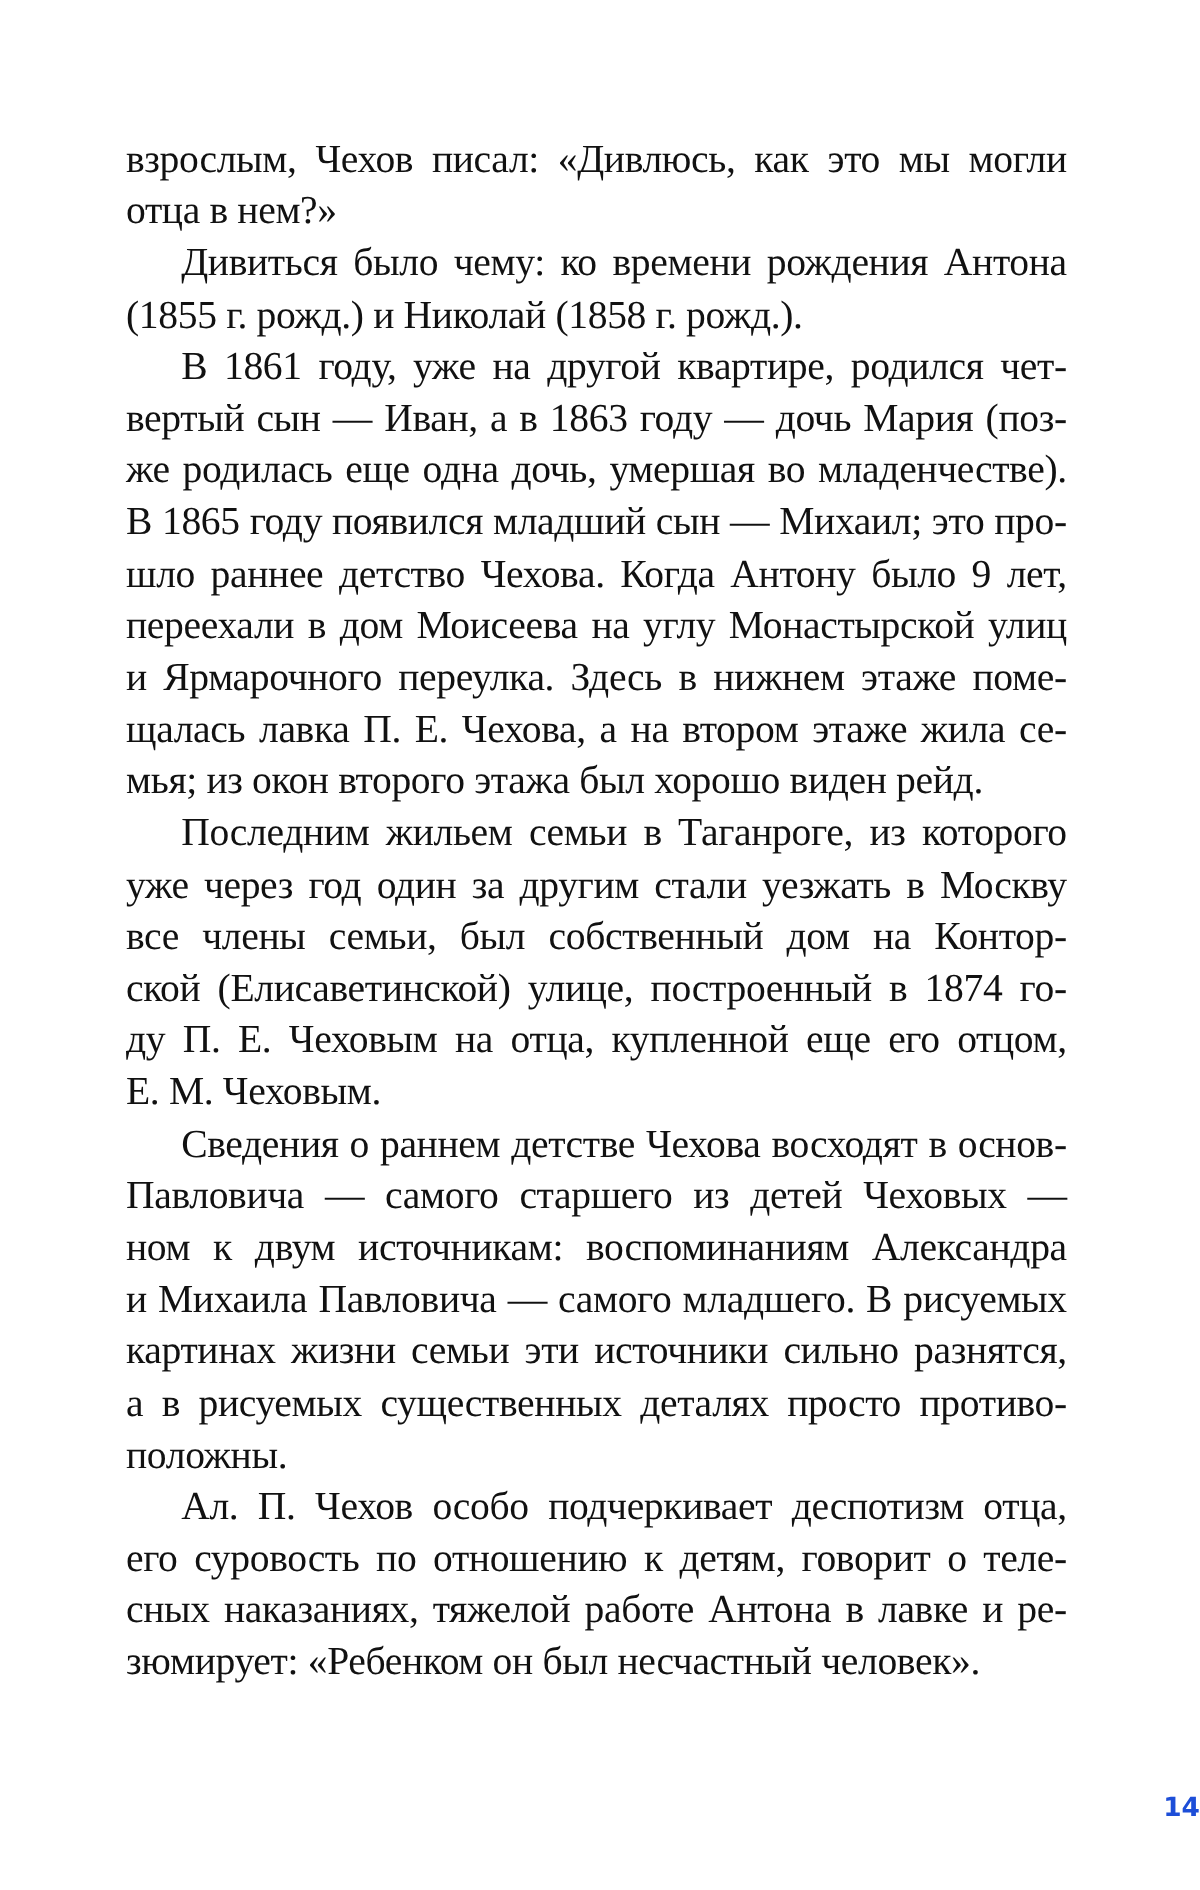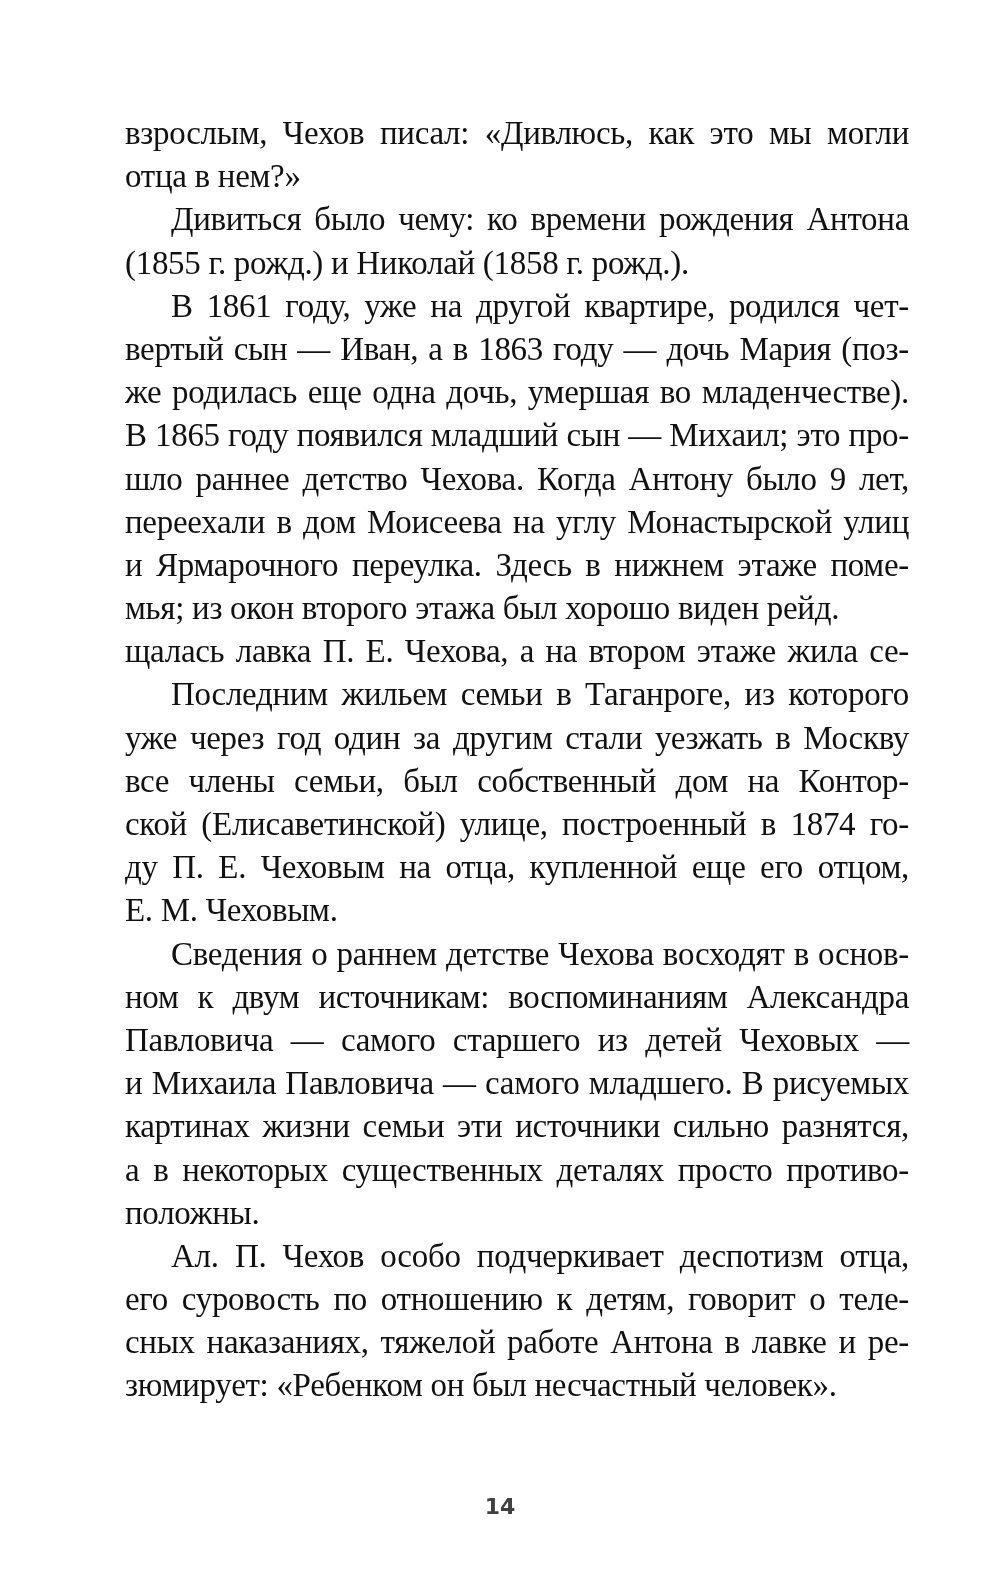--- a/index.html
+++ b/index.html
@@ -13,21 +13,20 @@
       position: relative;
       overflow: hidden;
       color: #111111;
       font-family: "Liberation Serif", "DejaVu Serif", serif;
     }
     .page {
       position: absolute;
       left: 105px;
       top: 112px;
       width: 784px;
-      margin-left: 20px;
     }
     .line {
       display: block;
       height: 43.2px;
       line-height: 43.2px;
       font-size: 33px;
       white-space: nowrap;
       text-align: justify;
       text-align-last: justify;
       letter-spacing: -0.3px;
@@ -36,25 +35,25 @@
       text-align-last: left;
     }
     .line.indent {
       padding-left: 46px;
     }
     .page-number {
       position: absolute;
       left: 0;
       width: 1000px;
       top: 1494px;
-      text-align: center;
+      text-align: right;
       font-family: "DejaVu Sans", sans-serif;
       font-weight: bold;
       font-size: 22px;
-      color: #404040;
+      color: #1d4ed8;
     }
   </style>
 </head>
 <body>
 
 <div class="page">
 
   <div>
     <span class="line">взрослым, Чехов писал: «Дивлюсь, как это мы могли</span>
     <span class="line last">отца в нем?»</span>
@@ -66,40 +65,40 @@
   </div>
 
   <div>
     <span class="line indent">В 1861 году, уже на другой квартире, родился чет-</span>
     <span class="line">вертый сын — Иван, а в 1863 году — дочь Мария (поз-</span>
     <span class="line">же родилась еще одна дочь, умершая во младенчестве).</span>
     <span class="line">В 1865 году появился младший сын — Михаил; это про-</span>
     <span class="line">шло раннее детство Чехова. Когда Антону было 9 лет,</span>
     <span class="line">переехали в дом Моисеева на углу Монастырской улиц</span>
     <span class="line">и Ярмарочного переулка. Здесь в нижнем этаже поме-</span>
+    <span class="line">щалась лавка П. Е. Чехова, а на втором этаже жила се-</span>
     <span class="line last">мья; из окон второго этажа был хорошо виден рейд.</span>
-    <span class="line">щалась лавка П. Е. Чехова, а на втором этаже жила се-</span>
   </div>
 
   <div>
     <span class="line indent">Последним жильем семьи в Таганроге, из которого</span>
     <span class="line">уже через год один за другим стали уезжать в Москву</span>
     <span class="line">все члены семьи, был собственный дом на Контор-</span>
     <span class="line">ской (Елисаветинской) улице, построенный в 1874 го-</span>
     <span class="line">ду П. Е. Чеховым на отца, купленной еще его отцом,</span>
     <span class="line last">Е. М. Чеховым.</span>
   </div>
 
   <div>
     <span class="line indent">Сведения о раннем детстве Чехова восходят в основ-</span>
+    <span class="line">Павловича — самого старшего из детей Чеховых —</span>
     <span class="line">ном к двум источникам: воспоминаниям Александра</span>
-    <span class="line">Павловича — самого старшего из детей Чеховых —</span>
     <span class="line">и Михаила Павловича — самого младшего. В рисуемых</span>
     <span class="line">картинах жизни семьи эти источники сильно разнятся,</span>
-    <span class="line">а в некоторых существенных деталях просто противо-</span>
+    <span class="line">а в рисуемых существенных деталях просто противо-</span>
     <span class="line last">положны.</span>
   </div>
 
   <div>
     <span class="line indent">Ал. П. Чехов особо подчеркивает деспотизм отца,</span>
     <span class="line">его суровость по отношению к детям, говорит о теле-</span>
     <span class="line">сных наказаниях, тяжелой работе Антона в лавке и ре-</span>
     <span class="line last">зюмирует: «Ребенком он был несчастный человек».</span>
   </div>
 </div>

